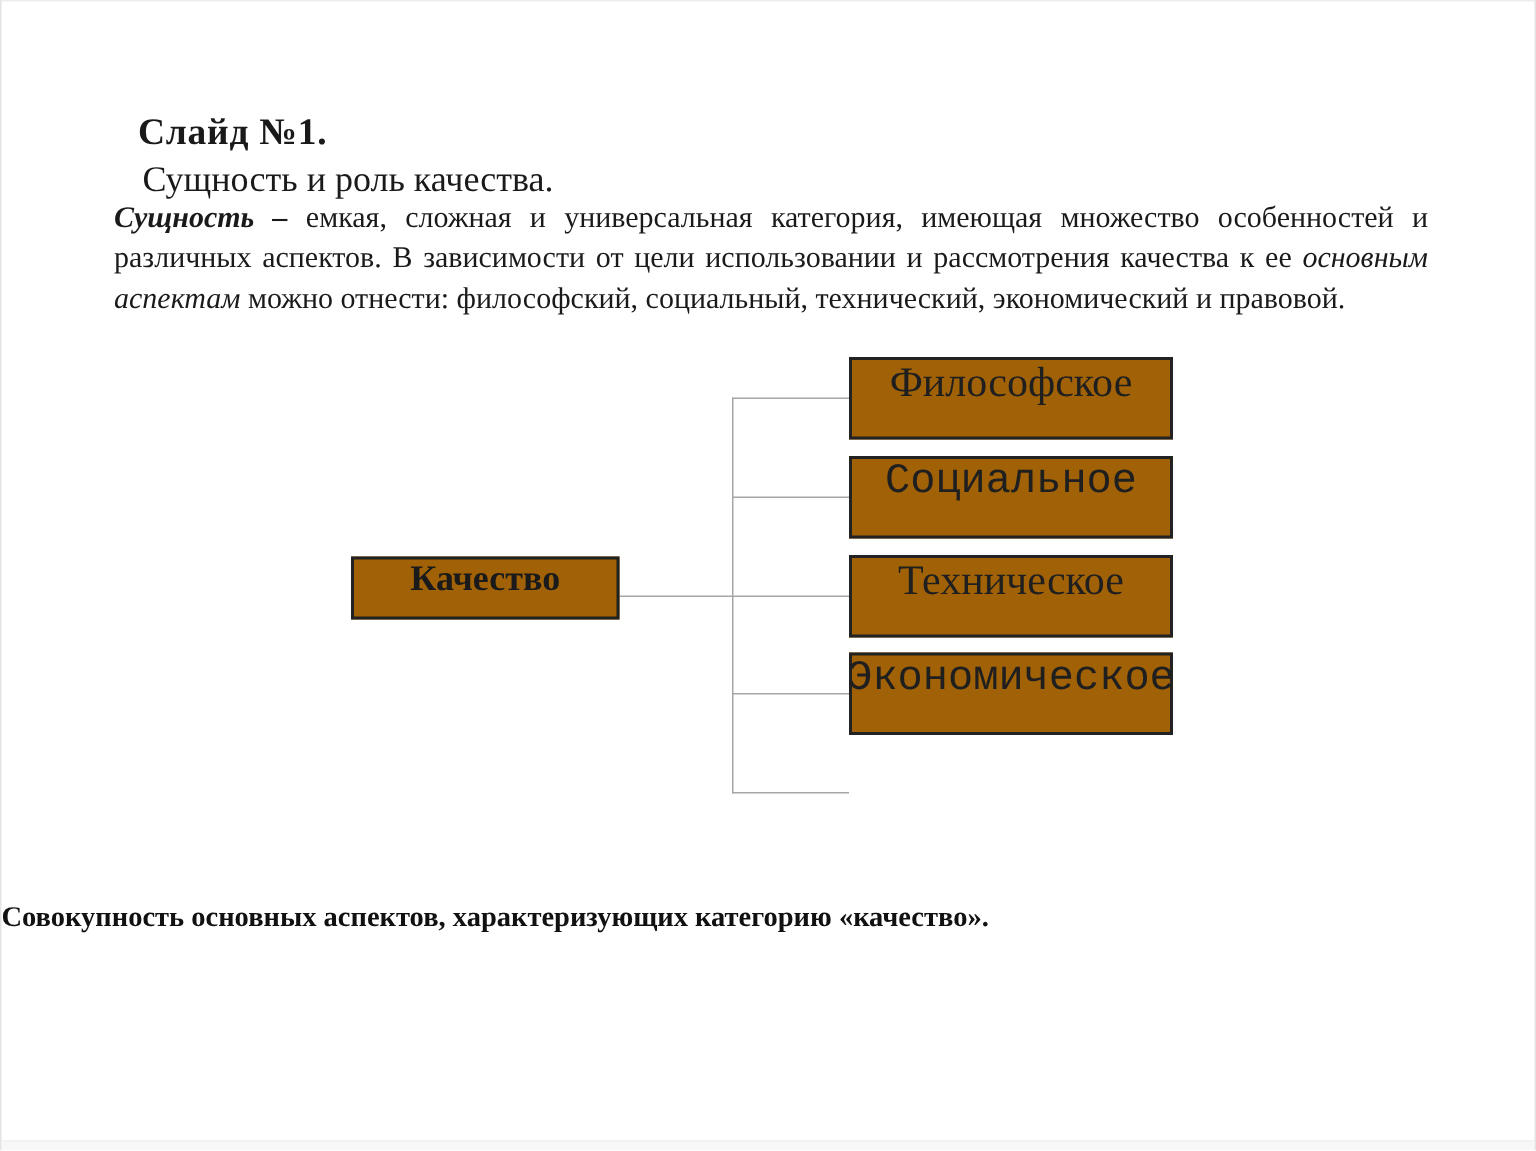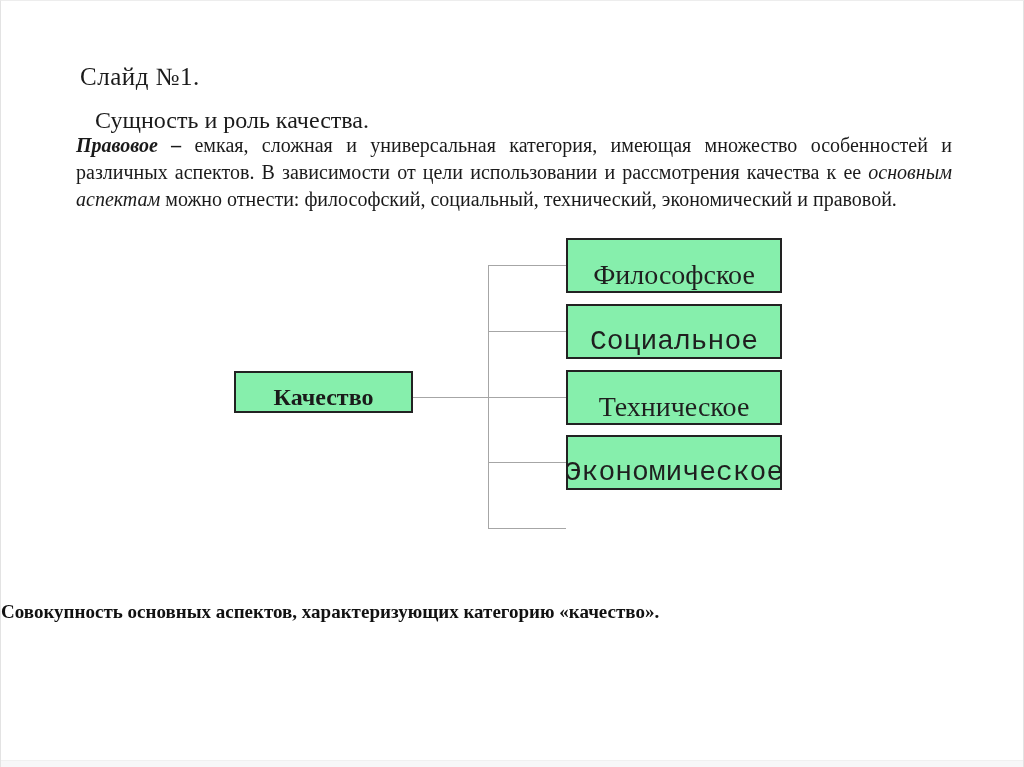--- a/index.html
+++ b/index.html
@@ -24,23 +24,23 @@
     position: absolute;
     left: 0; right: 0; bottom: 0;
     height: 6px;
     background: #f7f7f8;
     border-top: 1px solid #f0f0f0;
   }
   .title {
     position: absolute;
     left: 75px;
     top: 58px;
-    margin: 4px;
+    margin: 16px;
     font-size: 25px;
-    font-weight: normal;
+    font-weight: bold;
     letter-spacing: 0.5px;
   }
   .subtitle {
     position: absolute;
     left: 94px;
     top: 106px;
     font-size: 24px;
   }
   .paragraph {
     position: absolute;
@@ -63,23 +63,23 @@
 
   .diagram {
     position: absolute;
     left: 0; top: 0;
     width: 1024px; height: 767px;
   }
   .box {
     position: absolute;
     box-sizing: border-box;
     border: 2px solid #222222;
-    background: #86efac;
+    background: #a16207;
     display: flex;
-    align-items: flex-end;
+    align-items: flex-start;
     justify-content: center;
   }
   .root-box {
     left: 233px; top: 370px;
     width: 179px; height: 42px;
     font-size: 24px;
     font-weight: bold;
   }
   .child-box {
     left: 565px;
@@ -120,21 +120,21 @@
 </head>
 <body>
 
 <div class="slide">
 
   <h1 class="title">Слайд №1.</h1>
 
   <div class="subtitle">Сущность и роль качества.</div>
 
   <div class="paragraph">
-    <div class="pline"><span class="bi">Правовое – </span><span>емкая, сложная и универсальная категория, имеющая множество особенностей и</span></div>
+    <div class="pline"><span class="bi">Сущность – </span><span>емкая, сложная и универсальная категория, имеющая множество особенностей и</span></div>
     <div class="pline"><span>различных аспектов. В зависимости от цели использовании и рассмотрения качества к ее </span><span class="it">основным</span></div>
     <div class="pline last"><span class="it">аспектам</span><span> можно отнести: философский, социальный, технический, экономический и правовой.</span></div>
   </div>
 
   <div class="diagram">
 
     <div class="conn h main-h"></div>
     <div class="conn v trunk-v"></div>
     <div class="conn h stub1"></div>
     <div class="conn h stub2"></div>

